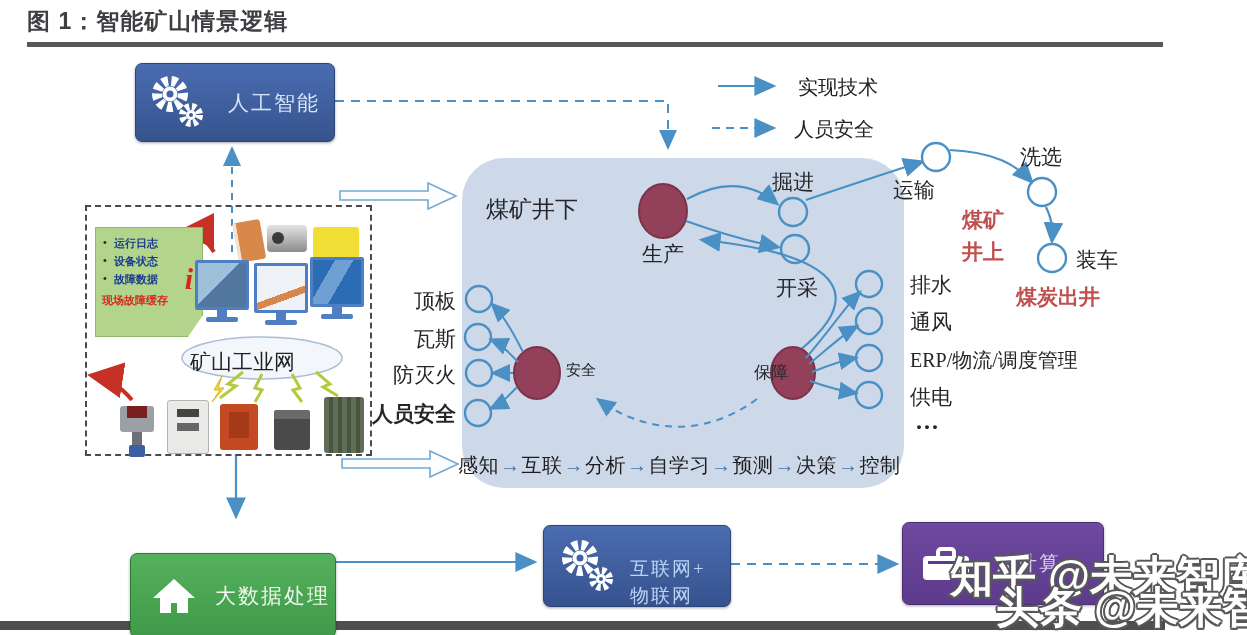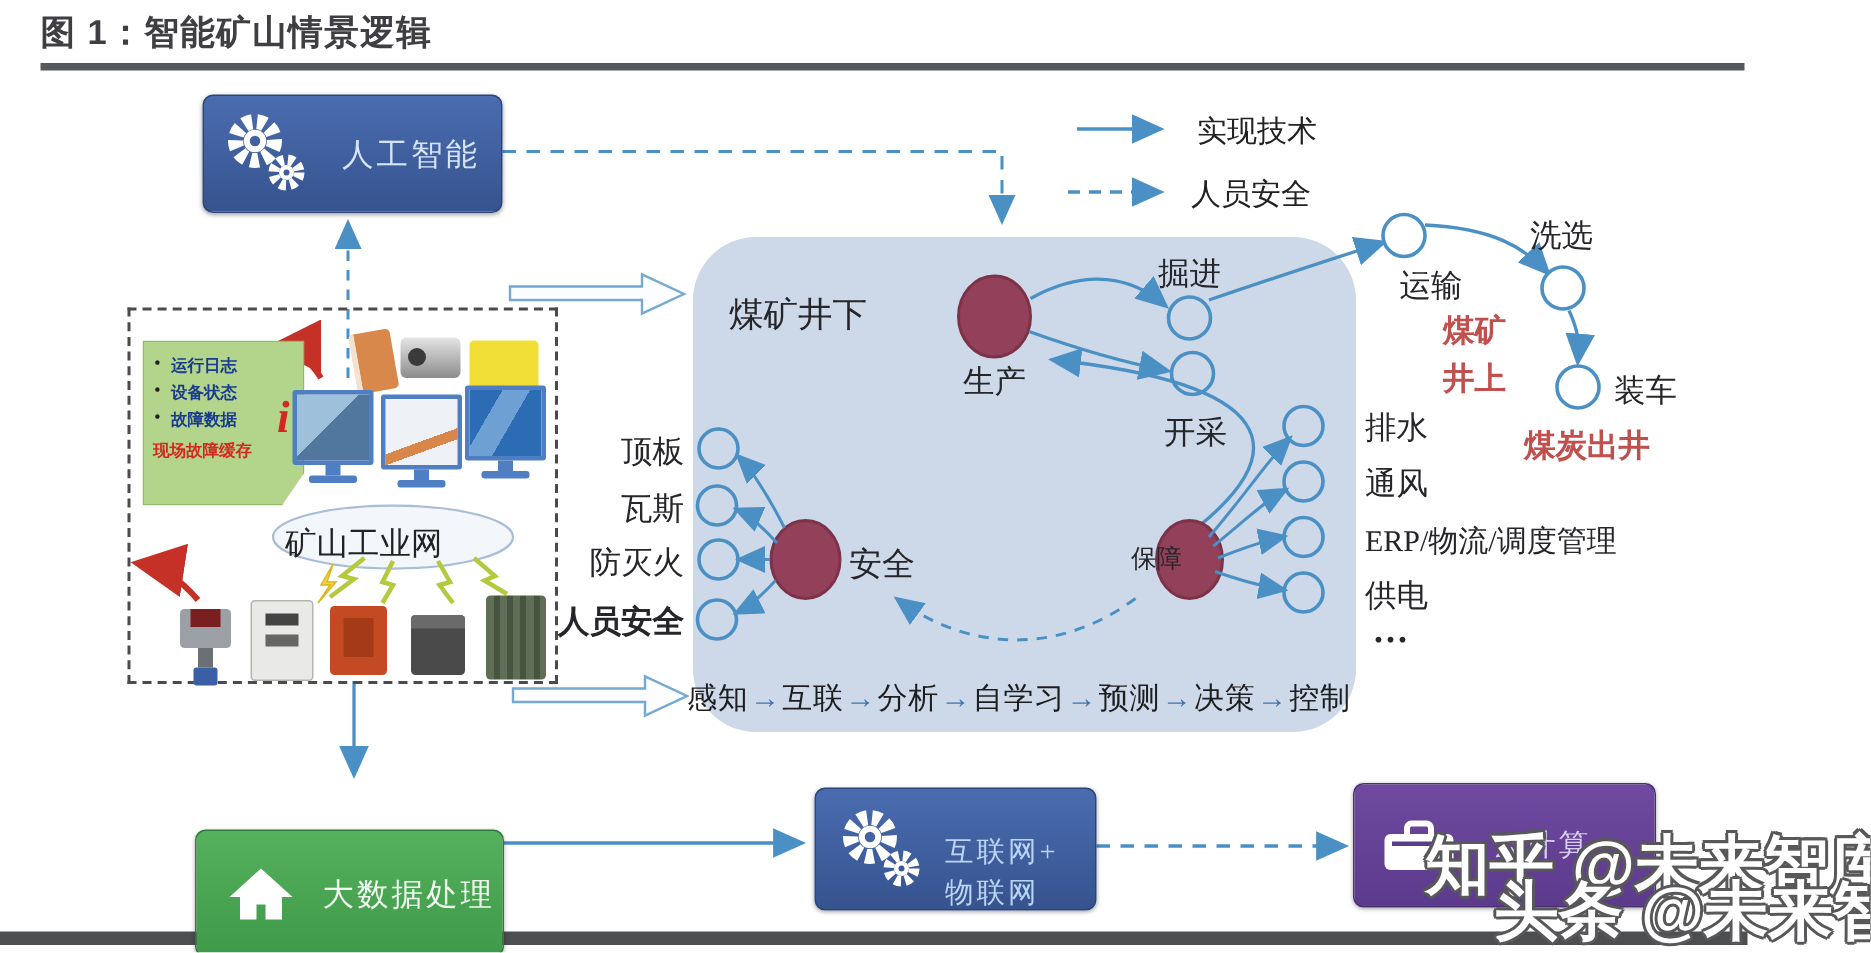--- a/index.html
+++ b/index.html
@@ -209,39 +209,39 @@
     <div class="dev" style="left:187px;top:203px;width:36px;height:40px;background:#4a4a4a;">
       <div style="width:36px;height:9px;background:#6a6a6a;border-radius:3px 3px 0 0;"></div>
     </div>
     <div class="dev" style="left:237px;top:190px;width:40px;height:56px;background:repeating-linear-gradient(90deg,#5f6e55 0 5px,#47543f 5px 9px);"></div>
   </div>
 
   <div class="lbl" style="left:486px;top:194px;font-size:23px;">煤矿井下</div>
   <div class="lbl" style="left:642px;top:240px;">生产</div>
   <div class="lbl" style="left:772px;top:168px;">掘进</div>
   <div class="lbl" style="left:776px;top:274px;">开采</div>
-  <div class="lbl" style="left:566px;top:361px;font-size:22px;">安全</div>
+  <div class="lbl" style="left:566px;top:361px;font-size:15px;">安全</div>
   <div class="lbl" style="left:754px;top:361px;font-size:17px;">保障</div>
 
   <div class="lbl" style="right:791px;top:287px;">顶板</div>
   <div class="lbl" style="right:791px;top:325px;">瓦斯</div>
   <div class="lbl" style="right:791px;top:361px;">防灭火</div>
   <div class="lbl" style="right:791px;top:400px;font-weight:bold;">人员安全</div>
 
   <div class="lbl" style="left:910px;top:271px;">排水</div>
   <div class="lbl" style="left:910px;top:308px;">通风</div>
   <div class="lbl" style="left:910px;top:347px;font-size:20px;">ERP/物流/调度管理</div>
   <div class="lbl" style="left:910px;top:383px;">供电</div>
   <div class="lbl ellip" style="left:916px;top:408px;">...</div>
 
   <div class="chain">
     <span>感知</span><span class="arr">→</span><span>互联</span><span class="arr">→</span><span>分析</span><span class="arr">→</span><span>自学习</span><span class="arr">→</span><span>预测</span><span class="arr">→</span><span>决策</span><span class="arr">→</span><span>控制</span>
   </div>
 
-  <div class="lbl" style="left:893px;top:176px;margin-left:40px;">运输</div>
+  <div class="lbl" style="left:893px;top:176px;">运输</div>
   <div class="lbl" style="left:1020px;top:143px;">洗选</div>
   <div class="lbl" style="left:1076px;top:246px;">装车</div>
   <div class="lbl red" style="left:962px;top:206px;">煤矿</div>
   <div class="lbl red" style="left:962px;top:238px;">井上</div>
   <div class="lbl red" style="left:1016px;top:283px;">煤炭出井</div>
 
   <div class="nodebox greenbox" style="left:130px;top:524px;width:204px;height:83px;">
     <span class="abs" style="left:20px;top:22px;">
       <svg width="46" height="40">
           <path d="M23 3 L44 22 H37 V37 H26 V27 H20 V37 H9 V22 H2 Z" fill="#fff"></path>

